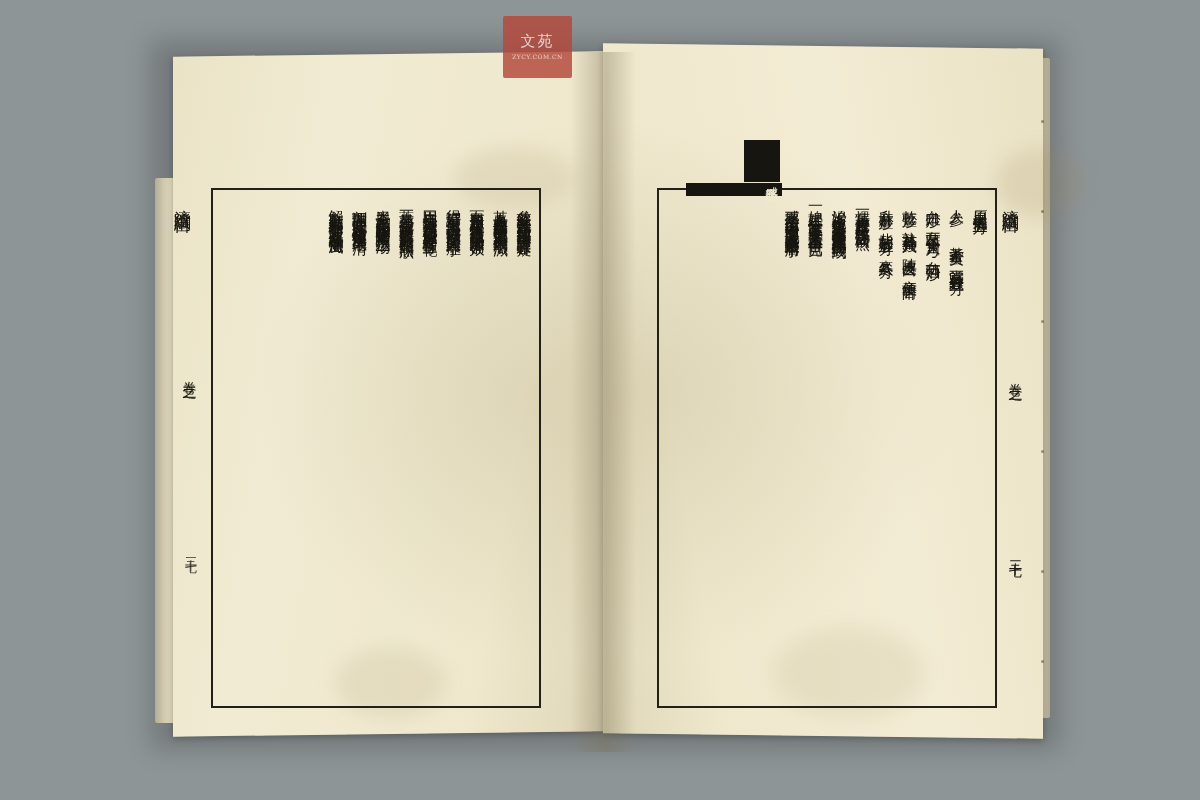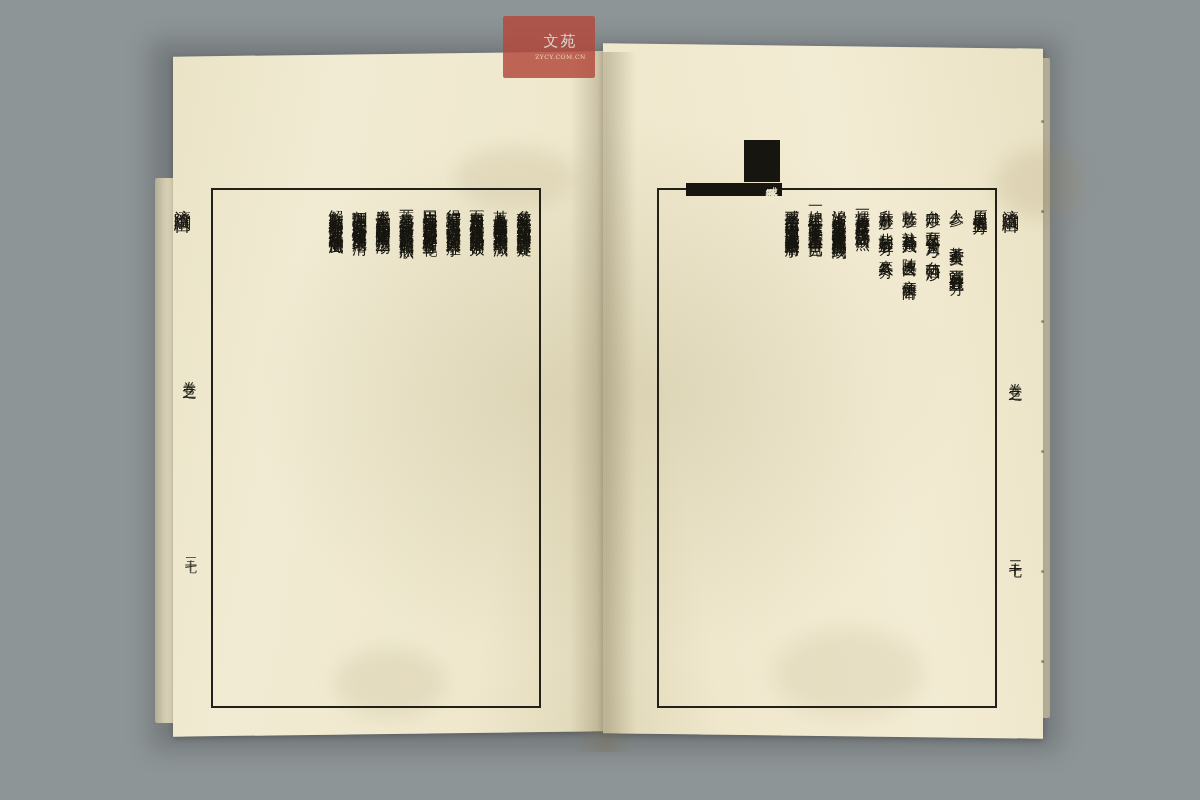--- a/index.html
+++ b/index.html
@@ -196,21 +196,20 @@
     border-radius: 2px;
     color: #f3e6dd;
     font-family: "DejaVu Serif", "Liberation Serif", serif;
     font-size: 10px;
     line-height: 1.1;
     text-align: center;
     display: flex;
     flex-direction: column;
     justify-content: center;
     letter-spacing: 1px;
-    padding-left: 23px;
   }
   .seal .seal-main { font-size: 15px; letter-spacing: 2px; }
   .seal .seal-sub  { font-size: 6px; letter-spacing: 0.5px; margin-top: 4px; opacity:0.85; }
 
   
   .stain {
     position: absolute;
     border-radius: 50%;
     pointer-events: none;
   }

